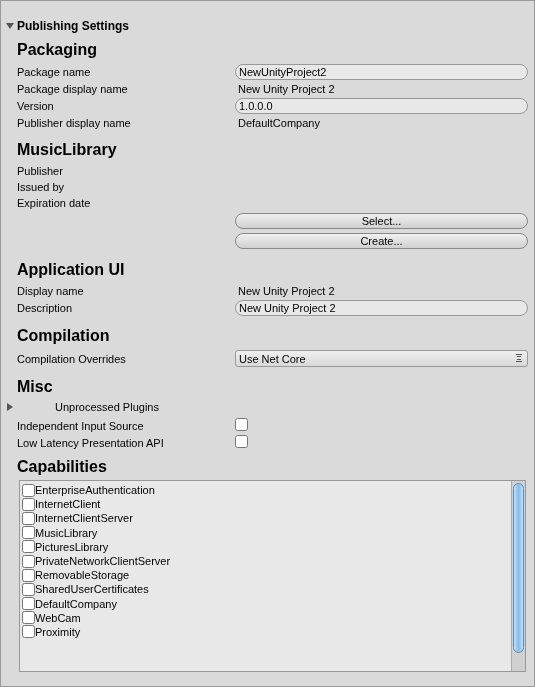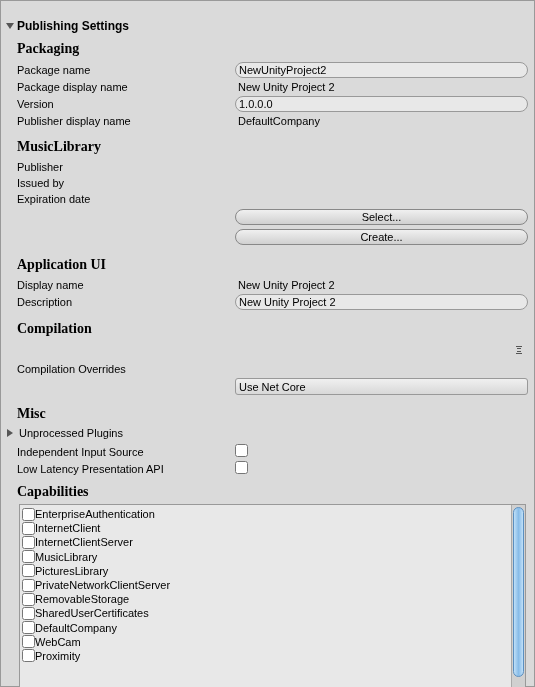--- a/index.html
+++ b/index.html
@@ -35,23 +35,22 @@
       border-bottom: 4px solid transparent;
       border-left: 6px solid #555;
       transform: rotate(90deg);
       margin-right: 4px;
     }
     .foldout.collapsed {
       transform: rotate(0deg);
     }
     .sub-title {
       font-weight: bold;
-      font-size: 14px;
+      font-size: 16px;
       padding: 4px 2px 4px 12px;
-      font-family: Liberation Serif, serif;
     }
     .row {
       display: flex;
       align-items: center;
       padding: 1px 2px 1px 12px;
       min-height: 16px;
     }
     .row .label {
       width: 218px;
       flex-shrink: 0;
@@ -91,21 +90,20 @@
       height: 17px;
       background: linear-gradient(#f0f0f0, #d8d8d8);
       border: 1px solid #999;
       border-radius: 3px;
       font-size: 11px;
       padding: 0 3px;
       font-family: inherit;
       appearance: none;
       -webkit-appearance: none;
       position: relative;
-      margin-top: 36px;
     }
     .select-wrap {
       position: relative;
       flex: 1;
     }
     .select-wrap::after {
       content: "";
       position: absolute;
       right: 4px;
       top: 3px;
@@ -115,20 +113,21 @@
         linear-gradient(#555,#555) 0 1px/6px 1px no-repeat,
         linear-gradient(#555,#555) 1px 3px/4px 1px no-repeat,
         linear-gradient(#555,#555) 0 8px/6px 1px no-repeat,
         linear-gradient(#555,#555) 1px 6px/4px 1px no-repeat;
       pointer-events: none;
     }
     .foldout-row {
       display: flex;
       align-items: center;
       padding: 1px 2px 1px 2px;
+      gap: 36px;
     }
     .foldout-row .label {
       padding-left: 2px;
     }
     input[type="checkbox"].chk {
       width: 13px;
       height: 13px;
       margin: 0;
     }
     .capabilities-box {

